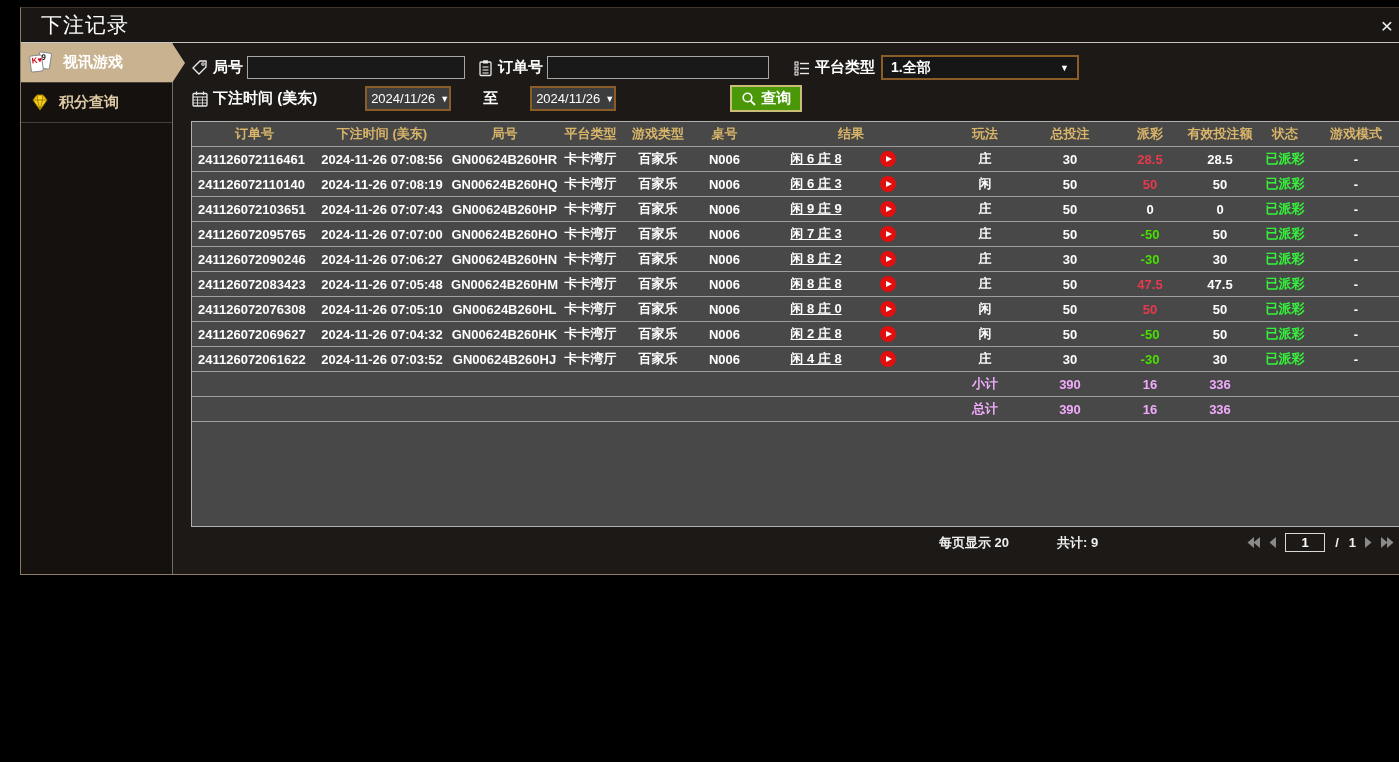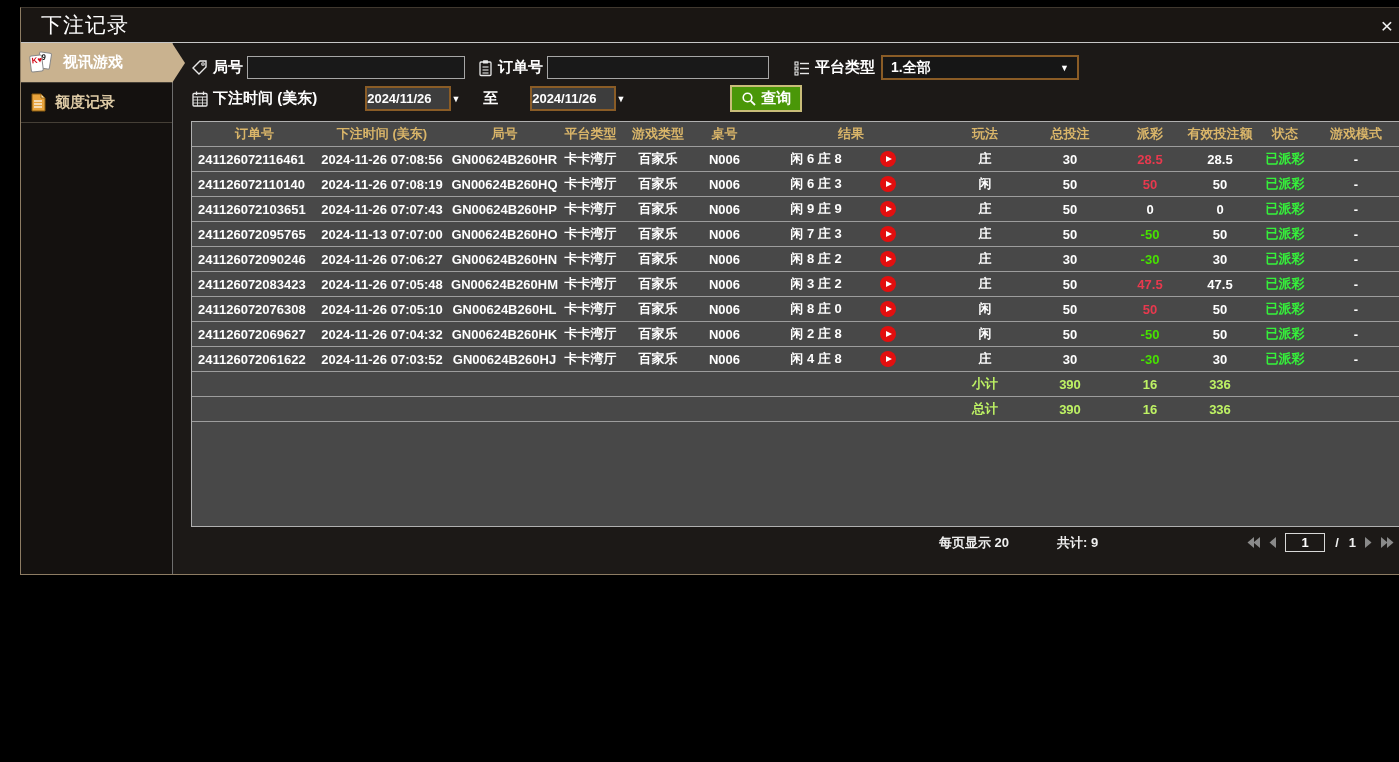--- a/index.html
+++ b/index.html
@@ -40,50 +40,50 @@
   .round-input { width:218px; margin-left:4px; }
   .order-group { margin-left:12px; }
   .order-input { width:222px; margin-left:4px; }
   .platform-group { margin-left:24px; }
   .select-box { width:198px; height:25px; margin-left:6px; background:#161616;
                 border:2px solid #8a5c26; color:#fff; font-size:14px; font-weight:700;
                 display:flex; align-items:center; justify-content:space-between;
                 padding:0 8px; cursor:pointer; }
   .caret { font-size:9px; color:#fff; }
   .date-box { width:86px; height:25px; background:#3d3d3d; border:2px solid #8a5c26;
-              color:#fff; font-size:13px; font-weight:700; display:flex; align-items:center;
-              justify-content:flex-start; gap:20px; cursor:pointer; }
+              color:#fff; font-size:13px; font-weight:400; display:flex; align-items:center;
+              justify-content:flex-end; gap:5px; cursor:pointer; }
   .date-from { margin-left:48px; }
   .to-label { color:#fff; font-size:15px; font-weight:700; margin:0 32px; }
   .search-btn { margin-left:114px; height:27px; padding:0 9px; background:#4a9708;
                 border:2px solid #c9bd79; color:#fff; font-size:15px; font-weight:700;
                 display:flex; align-items:center; gap:4px; cursor:pointer; }
 
   
   .table-wrap { margin-top:9px; border:1px solid #b0b0b0; background:#484848;
                 height:592px; overflow:hidden; }
   .trow { display:grid;
           grid-template-columns:125px 130px 115px 57px 78px 55px 198px 70px 100px 60px 80px 50px 1fr;
           align-items:center; height:25px; border-bottom:1px solid #9d9d9d;
           color:#fff; font-size:13px; font-weight:700; }
   .trow > div { text-align:center; white-space:nowrap; overflow:hidden; }
   .thead > div { color:#d9b569; }
   .cell-order { text-align:left !important; padding-left:6px; }
-  .result-cell { display:flex; align-items:center; }
+  .result-cell { display:flex; align-items:center;text-decoration:underline; }
   .result-text { flex:0 0 128px; text-align:center; }
   .play-btn { width:16px; height:16px; border-radius:50%; background:#e30f0f;
               position:relative; cursor:pointer; flex:0 0 16px; }
   .play-btn::after { content:''; position:absolute; left:6px; top:4.5px; width:0; height:0;
               border-left:6px solid #fff; border-top:3.5px solid transparent;
               border-bottom:3.5px solid transparent; }
   .pos  { color:#e8394e; }
   .neg  { color:#47e000; }
   .zero { color:#ffffff; }
   .status { color:#35f03a; }
-  .sum   { color:#bef264; }
+  .sum   { color:#f0abfc; }
 
   
   .pagination { flex:0 0 31px; display:flex; align-items:center; color:#efefef;
                 font-size:13px; font-weight:700; padding-right:8px; }
   .per-page { margin-left:748px; }
   .total-count { margin-left:48px; }
   .pager { margin-left:auto; display:flex; align-items:center; gap:8px; }
   .pg-btn { display:flex; align-items:center; cursor:pointer; }
   .page-box { width:40px; height:19px; border:1px solid #d8d8d8; background:transparent;
               color:#fff; text-align:center; font-size:13px; font-weight:700; outline:none; }
@@ -113,29 +113,27 @@
     <div class="sidebar">
       <div class="nav-item active">
         <span class="icon cards">
           <span class="card back">9</span>
           <span class="card front">K♥</span>
         </span>
         <span>视讯游戏</span>
       </div>
       <div class="nav-item">
         <span class="icon">
-          <svg width="18" height="19" viewBox="0 0 18 19">
-            <path d="M3,1 h9 l4,4 v13 h-13 z" fill="#e8a33d" stroke="#8a5c10" stroke-width="1"></path>
-            <path d="M12,1 l4,4 h-4 z" fill="#fbe0a8" stroke="#8a5c10" stroke-width="0.8"></path>
-            <line x1="5" y1="8" x2="13" y2="8" stroke="#fff" stroke-width="1.2"></line>
-            <line x1="5" y1="11" x2="13" y2="11" stroke="#fff" stroke-width="1.2"></line>
-            <line x1="5" y1="14" x2="13" y2="14" stroke="#fff" stroke-width="1.2"></line>
+          <svg width="22" height="20" viewBox="0 0 22 20">
+            <polygon points="4,7 8,2 14,2 18,7 11,17" fill="#ffd21e" stroke="#a07f00" stroke-width="1"></polygon>
+            <polyline points="4,7 18,7" stroke="#a07f00" stroke-width="1" fill="none"></polyline>
+            <polyline points="8,2 8.5,7 11,17 13.5,7 14,2" stroke="#a07f00" stroke-width="1" fill="none"></polyline>
           </svg>
         </span>
-        <span>额度记录</span>
+        <span>积分查询</span>
       </div>
     </div>
 
     <div class="main">
 
       <div class="filter-row">
         <span class="flabel">
           <span class="icon">
             <svg width="18" height="18" viewBox="0 0 18 18">
               <path d="M2,9 L9,2 L15,2 L15,8 L8,15 Z" fill="none" stroke="#e8e8e8" stroke-width="1.4"></path>
@@ -283,21 +281,21 @@
     <div>庄</div>
     <div>50</div>
     <div class="zero">0</div>
     <div>0</div>
     <div class="status">已派彩</div>
     <div>-</div>
   </div>
 
   <div class="trow">
     <div class="cell-order">241126072095765</div>
-    <div>2024-11-13 07:07:00</div>
+    <div>2024-11-26 07:07:00</div>
     <div>GN00624B260HO</div>
     <div>卡卡湾厅</div>
     <div>百家乐</div>
     <div>N006</div>
     <div class="result-cell">
       <span class="result-text">闲 7 庄 3</span>
       <span class="play-btn"></span>
     </div>
     <div>庄</div>
     <div>50</div>
@@ -327,21 +325,21 @@
   </div>
 
   <div class="trow">
     <div class="cell-order">241126072083423</div>
     <div>2024-11-26 07:05:48</div>
     <div>GN00624B260HM</div>
     <div>卡卡湾厅</div>
     <div>百家乐</div>
     <div>N006</div>
     <div class="result-cell">
-      <span class="result-text">闲 3 庄 2</span>
+      <span class="result-text">闲 8 庄 8</span>
       <span class="play-btn"></span>
     </div>
     <div>庄</div>
     <div>50</div>
     <div class="pos">47.5</div>
     <div>47.5</div>
     <div class="status">已派彩</div>
     <div>-</div>
   </div>
 

